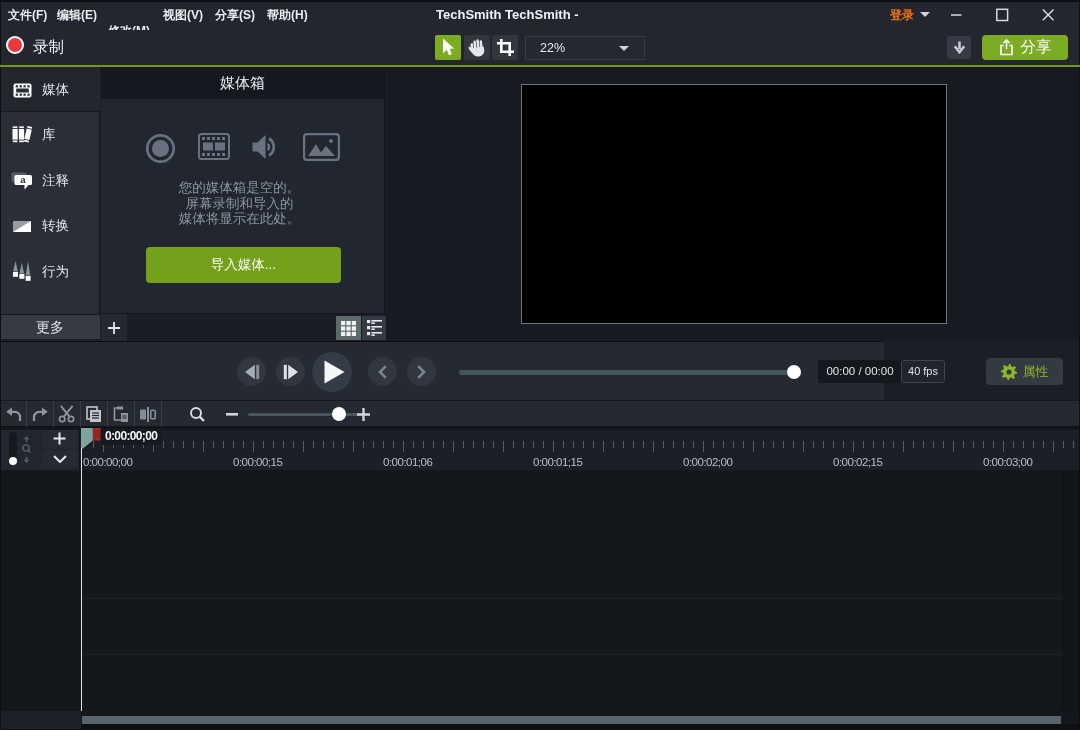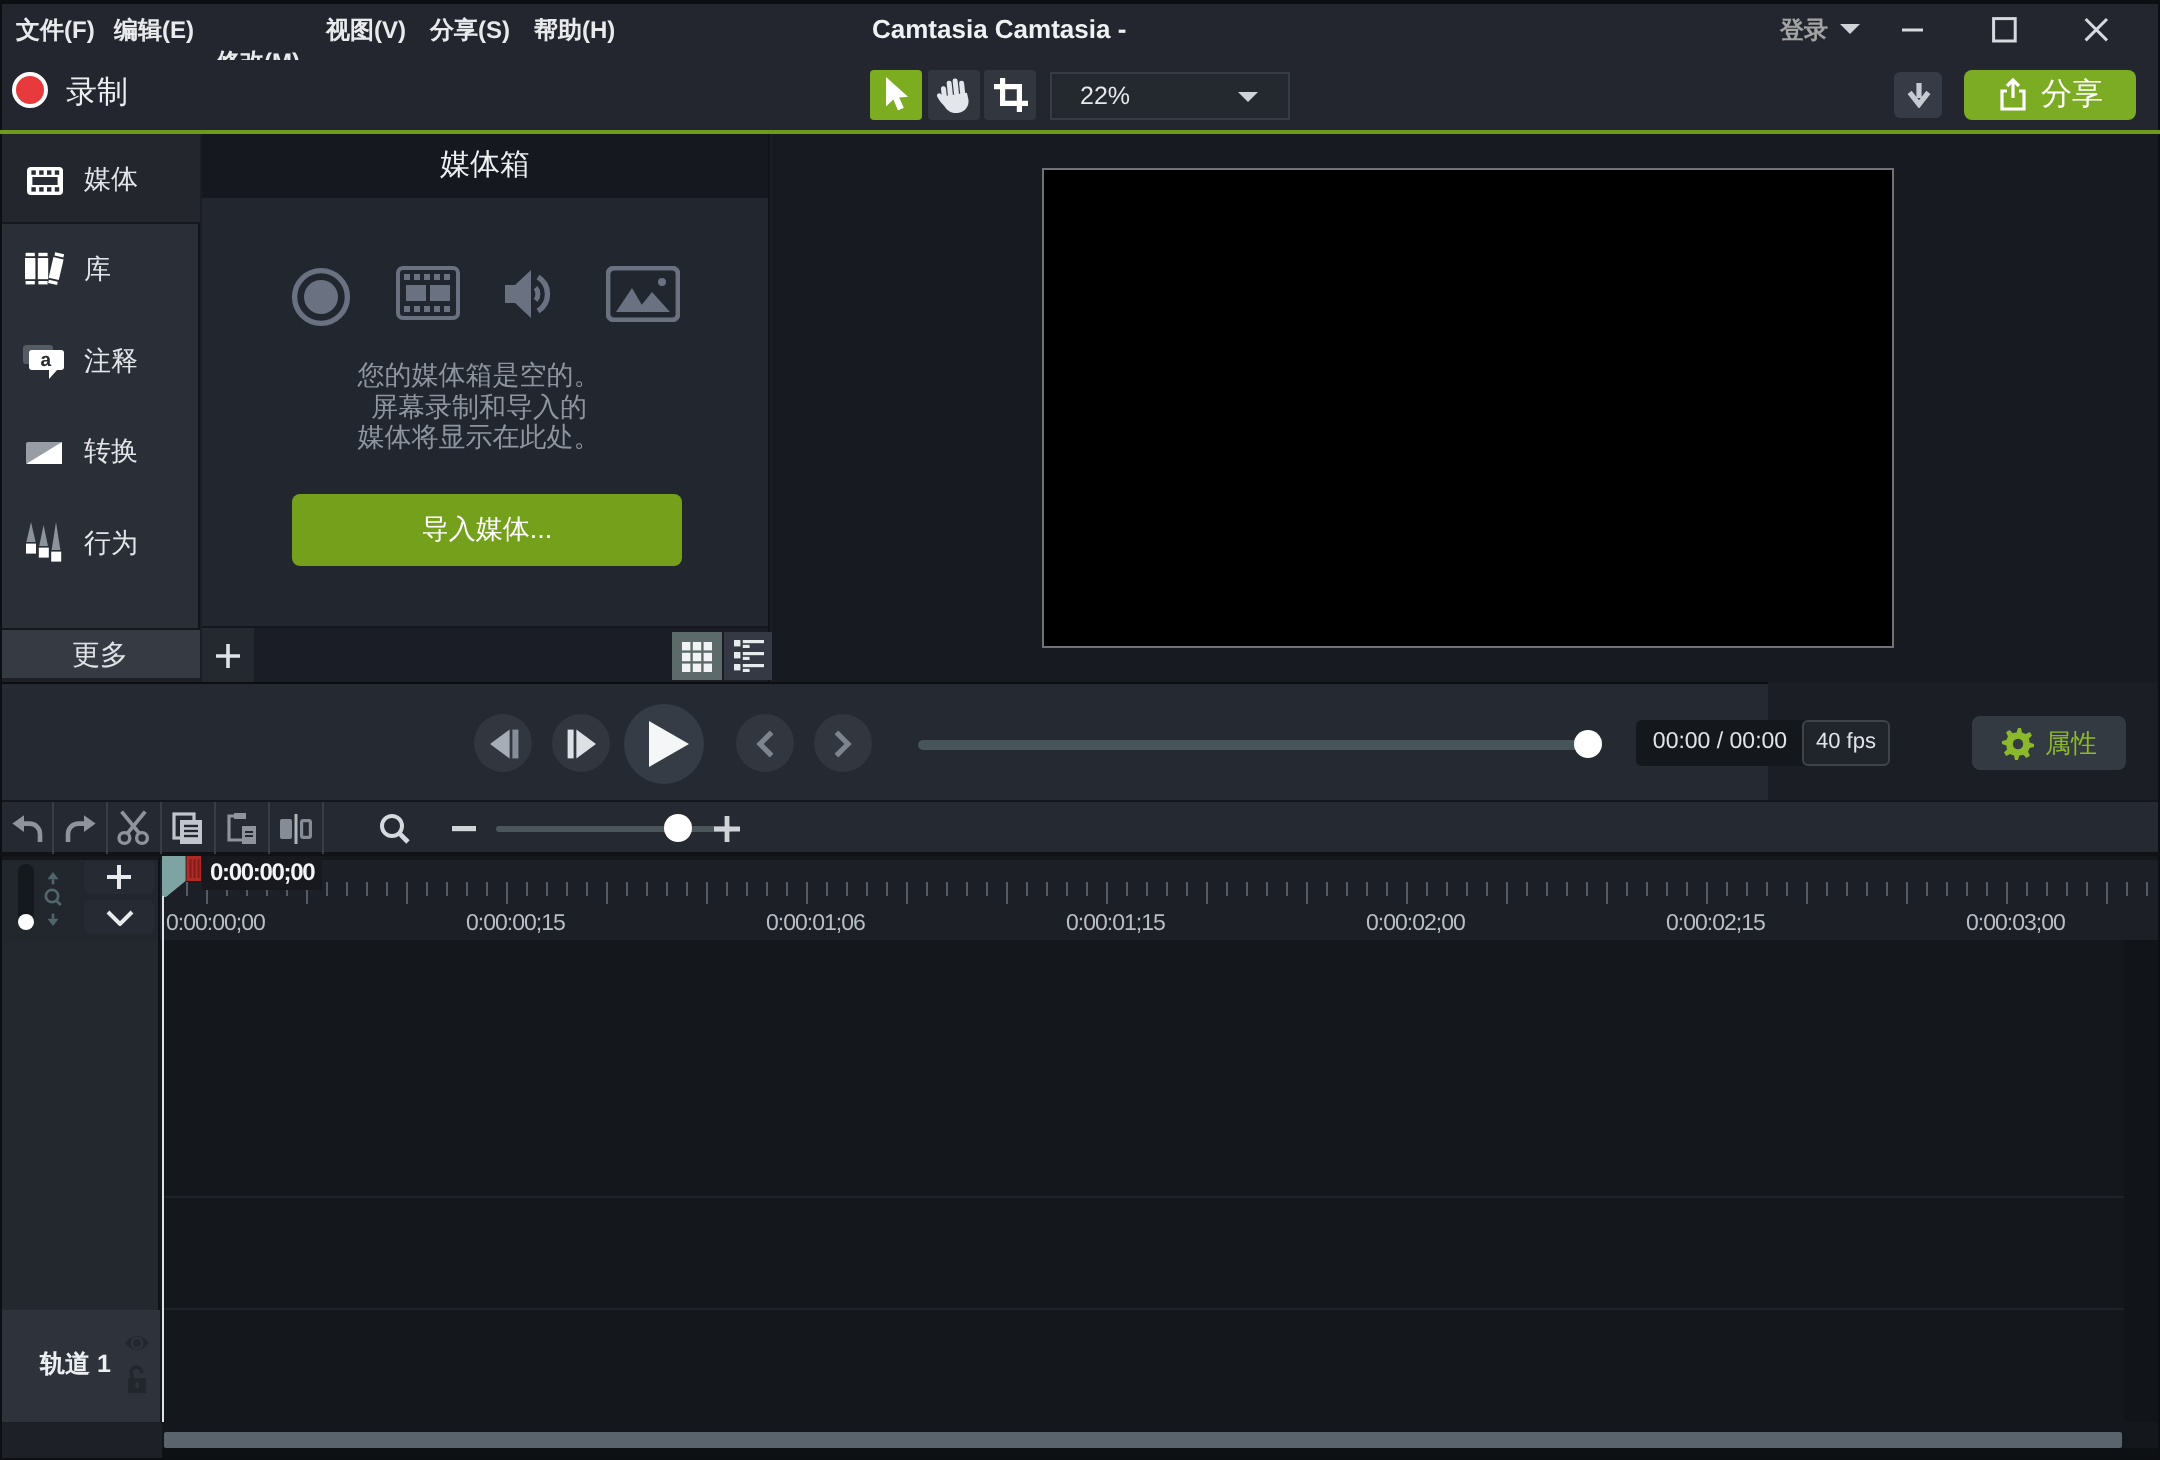--- a/index.html
+++ b/index.html
@@ -5,21 +5,21 @@
 * { margin:0; padding:0; box-sizing:border-box; }
 html,body { width:1080px; height:730px; overflow:hidden; background:#1b1e24;
   font-family:"Liberation Sans", sans-serif; }
 .abs { position:absolute; }
 #app { position:relative; width:1080px; height:730px; }
 
 
 #titlebar { position:absolute; left:0; top:0; width:1080px; height:30px; background:#23262e; }
 .menuitem { position:absolute; top:0; height:30px; line-height:30px; color:#e9eaec; font-size:12px; font-weight:bold; }
 #apptitle { position:absolute; top:0; height:30px; line-height:30px; color:#f0f1f3; font-size:13px; font-weight:bold; left:436px; }
-#login { position:absolute; top:0; height:30px; line-height:30px; color:#a3a3a3; font-size:12px; font-weight:bold; left:890px; }
+#login { position:absolute; top:0; height:30px; line-height:30px; color:#f97316; font-size:12px; font-weight:bold; left:890px; }
 #login .caret { display:inline-block; width:0; height:0; border-left:5px solid transparent; border-right:5px solid transparent; border-top:5px solid #cfd2d6; margin-left:6px; vertical-align:2px; }
 .winbtn { position:absolute; top:0; height:30px; color:#d6d9dd; }
 
 
 #toolbar { position:absolute; left:0; top:30px; width:1080px; height:35px; background:#23262e; }
 #rec { position:absolute; left:6px; top:6px; width:18px; height:18px; border-radius:50%; background:#e8393c; border:2px solid #ffffff; }
 #reclabel { position:absolute; left:33px; top:0; height:36px; line-height:34px; color:#eceef0; font-size:15.5px; }
 .toolbtn { position:absolute; top:5px; width:26px; height:25px; background:#31363f; border-radius:2px; display:flex; align-items:center; justify-content:center; }
 #zoomdd { position:absolute; left:525px; top:6px; width:120px; height:24px; background:#24282f; border:1px solid #363b45; color:#e6e8ea; font-size:12.5px; line-height:22px; padding-left:14px; }
 #zoomdd .caret { position:absolute; right:15px; top:9px; width:0; height:0; border-left:5px solid transparent; border-right:5px solid transparent; border-top:5px solid #cfd2d6; }
@@ -92,21 +92,21 @@
   <div style="position:absolute; left:0; top:729px; width:1080px; height:1px; background:#0d0f13; z-index:9;"></div>
   <div style="position:absolute; left:0; top:65px; width:1080px; height:2px; background:#6f9a1e; z-index:9;"></div>
 
   <div id="titlebar">
     <div class="menuitem" style="left:8px;text-align:center;">文件(F)</div>
     <div class="menuitem" style="left:57px;">编辑(E)</div>
     <div class="menuitem" style="left:108px;margin-top:16px;">修改(M)</div>
     <div class="menuitem" style="left:163px;">视图(V)</div>
     <div class="menuitem" style="left:215px;">分享(S)</div>
     <div class="menuitem" style="left:267px;">帮助(H)</div>
-    <div id="apptitle">Camtasia Camtasia -</div>
+    <div id="apptitle">TechSmith TechSmith -</div>
     <div id="login">登录<span class="caret"></span></div>
     <svg class="winbtn" style="left:944px;" width="20" height="30">
         <line x1="7" y1="15" x2="17.5" y2="15" stroke="#d6d9dd" stroke-width="1.5"></line>
       </svg>
     <svg class="winbtn" style="left:995px;" width="20" height="30">
         <rect x="1.8" y="9.3" width="10.8" height="11.2" fill="none" stroke="#d6d9dd" stroke-width="1.5"></rect>
       </svg>
     <svg class="winbtn" style="left:1041px;" width="20" height="30">
         <path d="M1.8 9.5 L12.5 20.2 M12.5 9.5 L1.8 20.2" stroke="#d6d9dd" stroke-width="1.5"></path>
       </svg>
@@ -529,34 +529,20 @@
       <div class="ticklb" style="left:903px;">0:00:03;00</div>
       <svg id="phflag" width="21" height="22">
           <path d="M0 0 L11.8 0 L11.8 12.5 L2 20.5 L0 20.5 Z" fill="#7da3a3"></path>
           <rect x="12.2" y="0" width="7.3" height="12.5" fill="#ae2b26"></rect>
           <rect x="13.7" y="1.5" width="1.1" height="9.5" fill="#7e211d"></rect>
           <rect x="15.7" y="1.5" width="1.1" height="9.5" fill="#7e211d"></rect>
           <rect x="17.7" y="1.5" width="1.1" height="9.5" fill="#7e211d"></rect>
         </svg>
       <div id="phtime">0:00:00;00</div>
     </div>
-    <div id="trackhdr">
-      <div id="track1hdr">
-        <div class="nm">轨道 1</div>
-        <svg class="abs" style="left:62px; top:12px;" width="13" height="9" viewBox="0 0 13 9">
-            <path d="M0.5 4.5 Q6.5 -2.5 12.5 4.5 Q6.5 11.5 0.5 4.5 Z" fill="#22262d"></path>
-            <circle cx="6.5" cy="4.5" r="2.6" fill="none" stroke="#2e323a" stroke-width="1.4"></circle>
-          </svg>
-        <svg class="abs" style="left:63px; top:26px;" width="12" height="16" viewBox="0 0 12 16">
-            <rect x="1" y="8" width="9" height="7.5" fill="#22262d"></rect>
-            <path d="M3.2 8 L2.6 5.5 A 2.6 2.6 0 0 1 7.6 4.2 L8 5.6" fill="none" stroke="#22262d" stroke-width="1.8"></path>
-            <rect x="4.7" y="10.2" width="1.8" height="2.8" fill="#2e333b"></rect>
-          </svg>
-      </div>
-    </div>
     <div id="tracksbody">
       <div style="position:absolute; left:0; top:128px; width:999px; height:1px; background:#1f2228;"></div>
       <div style="position:absolute; left:0; top:184px; width:999px; height:1px; background:#1f2228;"></div>
     </div>
     <div id="gutter">
       <div id="vslider"></div>
       <div id="vdot"></div>
       <svg class="abs" style="left:21px; top:6px;" width="11" height="27" viewBox="0 0 11 27">
           <g fill="#50666a" stroke="#50666a">
             <path d="M5.5 0 L8.3 3.6 L2.7 3.6 Z" stroke="none"></path>

